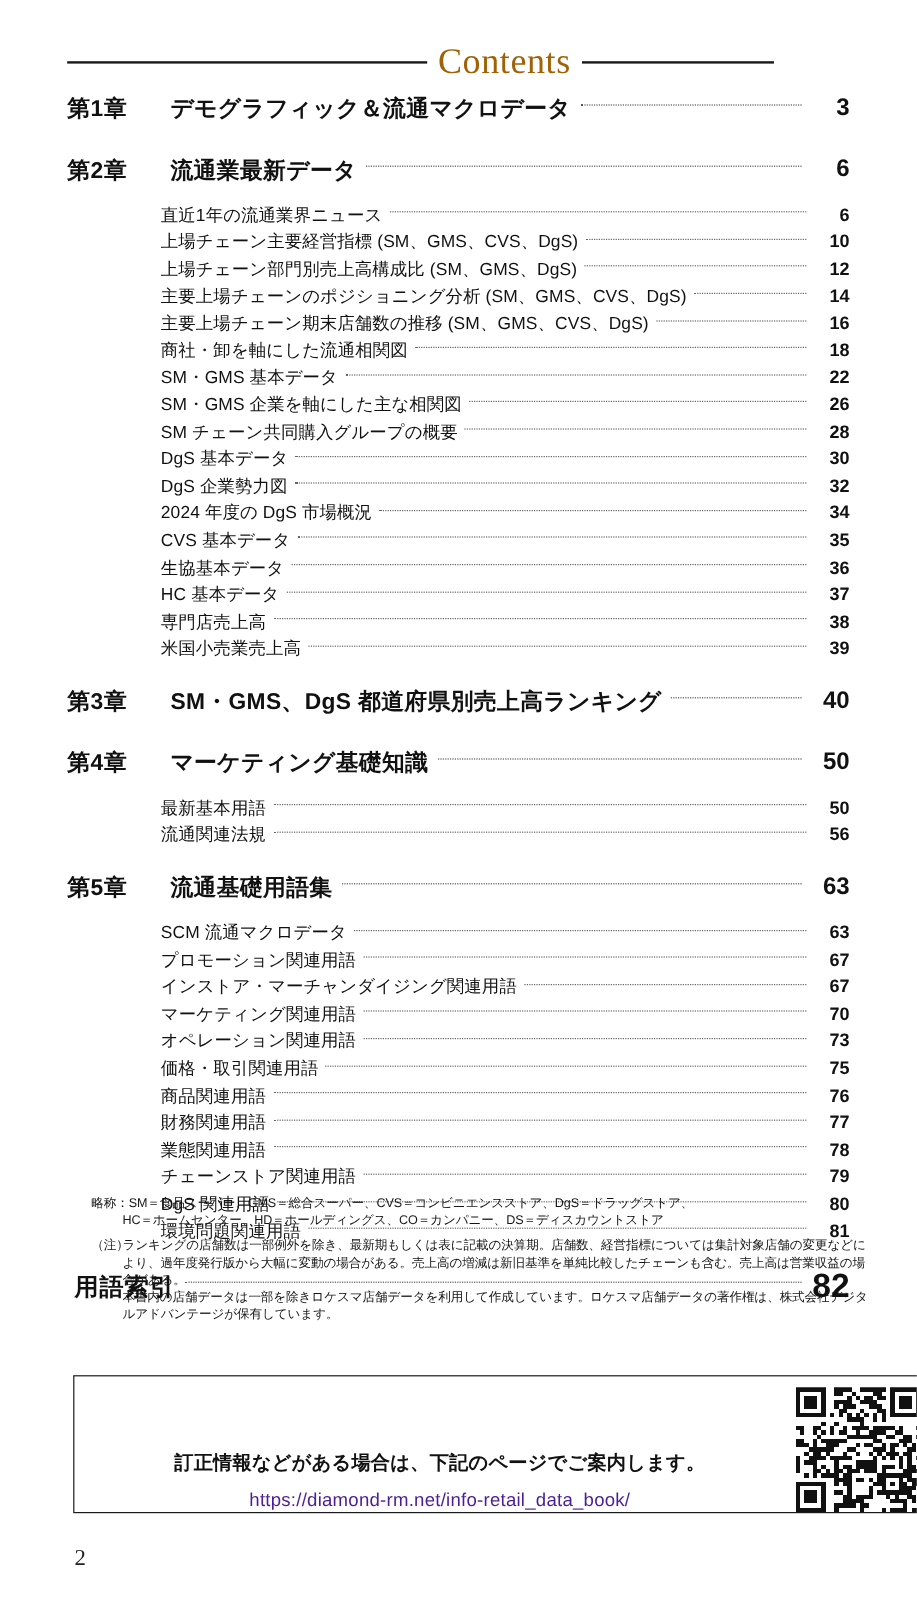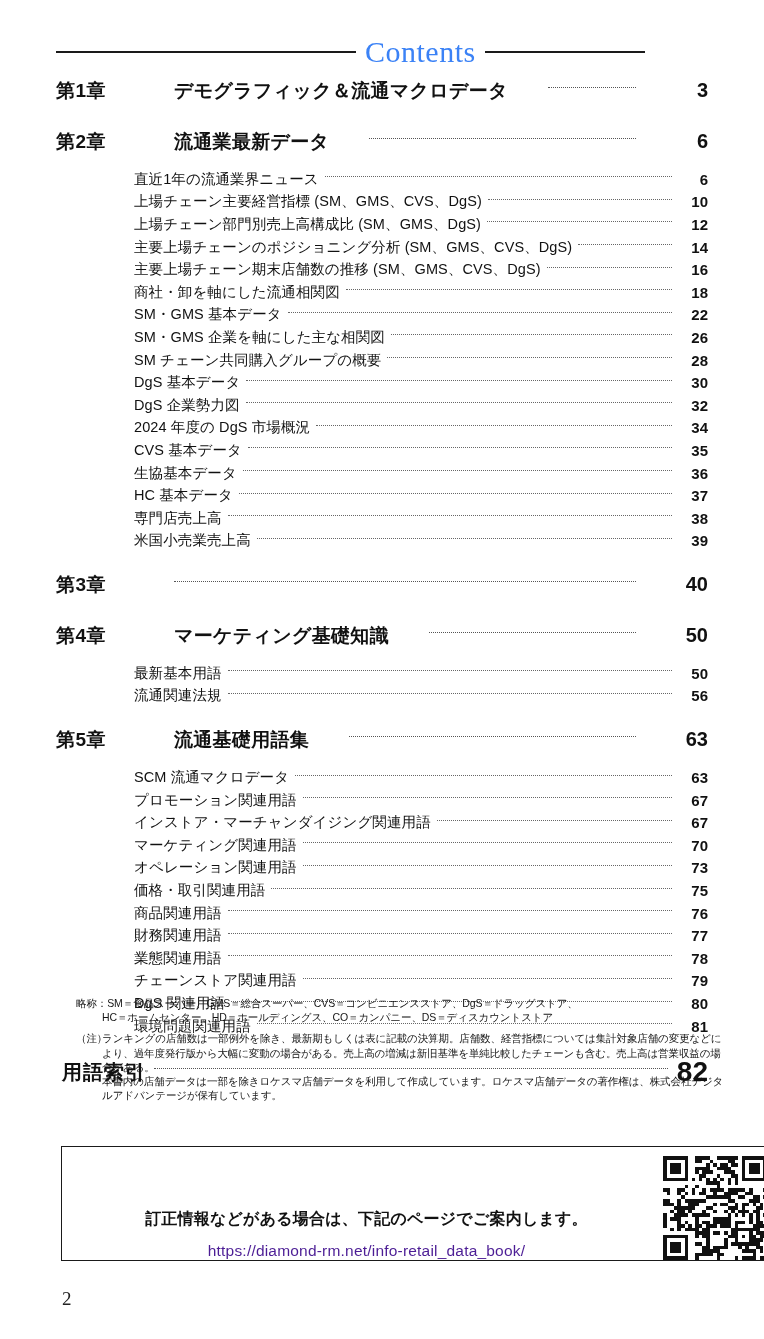--- a/index.html
+++ b/index.html
@@ -43,21 +43,21 @@
   }
   .rule-left { width: 300px; }
   .rule-right { width: 160px; }
   .contents-title {
     font-family: "Liberation Serif", "DejaVu Serif", serif;
     font-size: 30px;
     line-height: 30px;
     letter-spacing: 0.5px;
     white-space: nowrap;
     padding: 0 9px;
-    color: #3b82f6;
+    color: #a16207;
   }
 
   
   .toc {
     position: absolute;
     left: 56px;
     top: 72px;
     width: 652px;
   }
 
@@ -67,21 +67,20 @@
     width: 100%;
     white-space: nowrap;
   }
 
   
   .row.chapter {
     font-size: 19px;
     font-weight: bold;
     height: 37px;
     align-items: center;
-    gap: 32px;
   }
   .row.chapter .ch-label {
     flex: 0 0 auto;
     width: 86px;
     letter-spacing: 0.5px;
   }
   .row.chapter .title {
     flex: 0 0 auto;
     padding-right: 8px;
     letter-spacing: 0.3px;
@@ -355,20 +354,21 @@
       </div>
       <div class="row sub">
         <span class="indent"></span>
         <span class="title">米国小売業売上高</span>
         <span class="leader"></span>
         <span class="pageno">39</span>
       </div>
       <div class="gap-md"></div>
       <div class="row chapter">
         <span class="ch-label">第3章</span>
+        <span class="title">SM・GMS、DgS 都道府県別売上高ランキング</span>
         <span class="leader"></span>
         <span class="pageno">40</span>
       </div>
       <div class="gap-md"></div>
       <div class="row chapter">
         <span class="ch-label">第4章</span>
         <span class="title">マーケティング基礎知識</span>
         <span class="leader"></span>
         <span class="pageno">50</span>
       </div>

